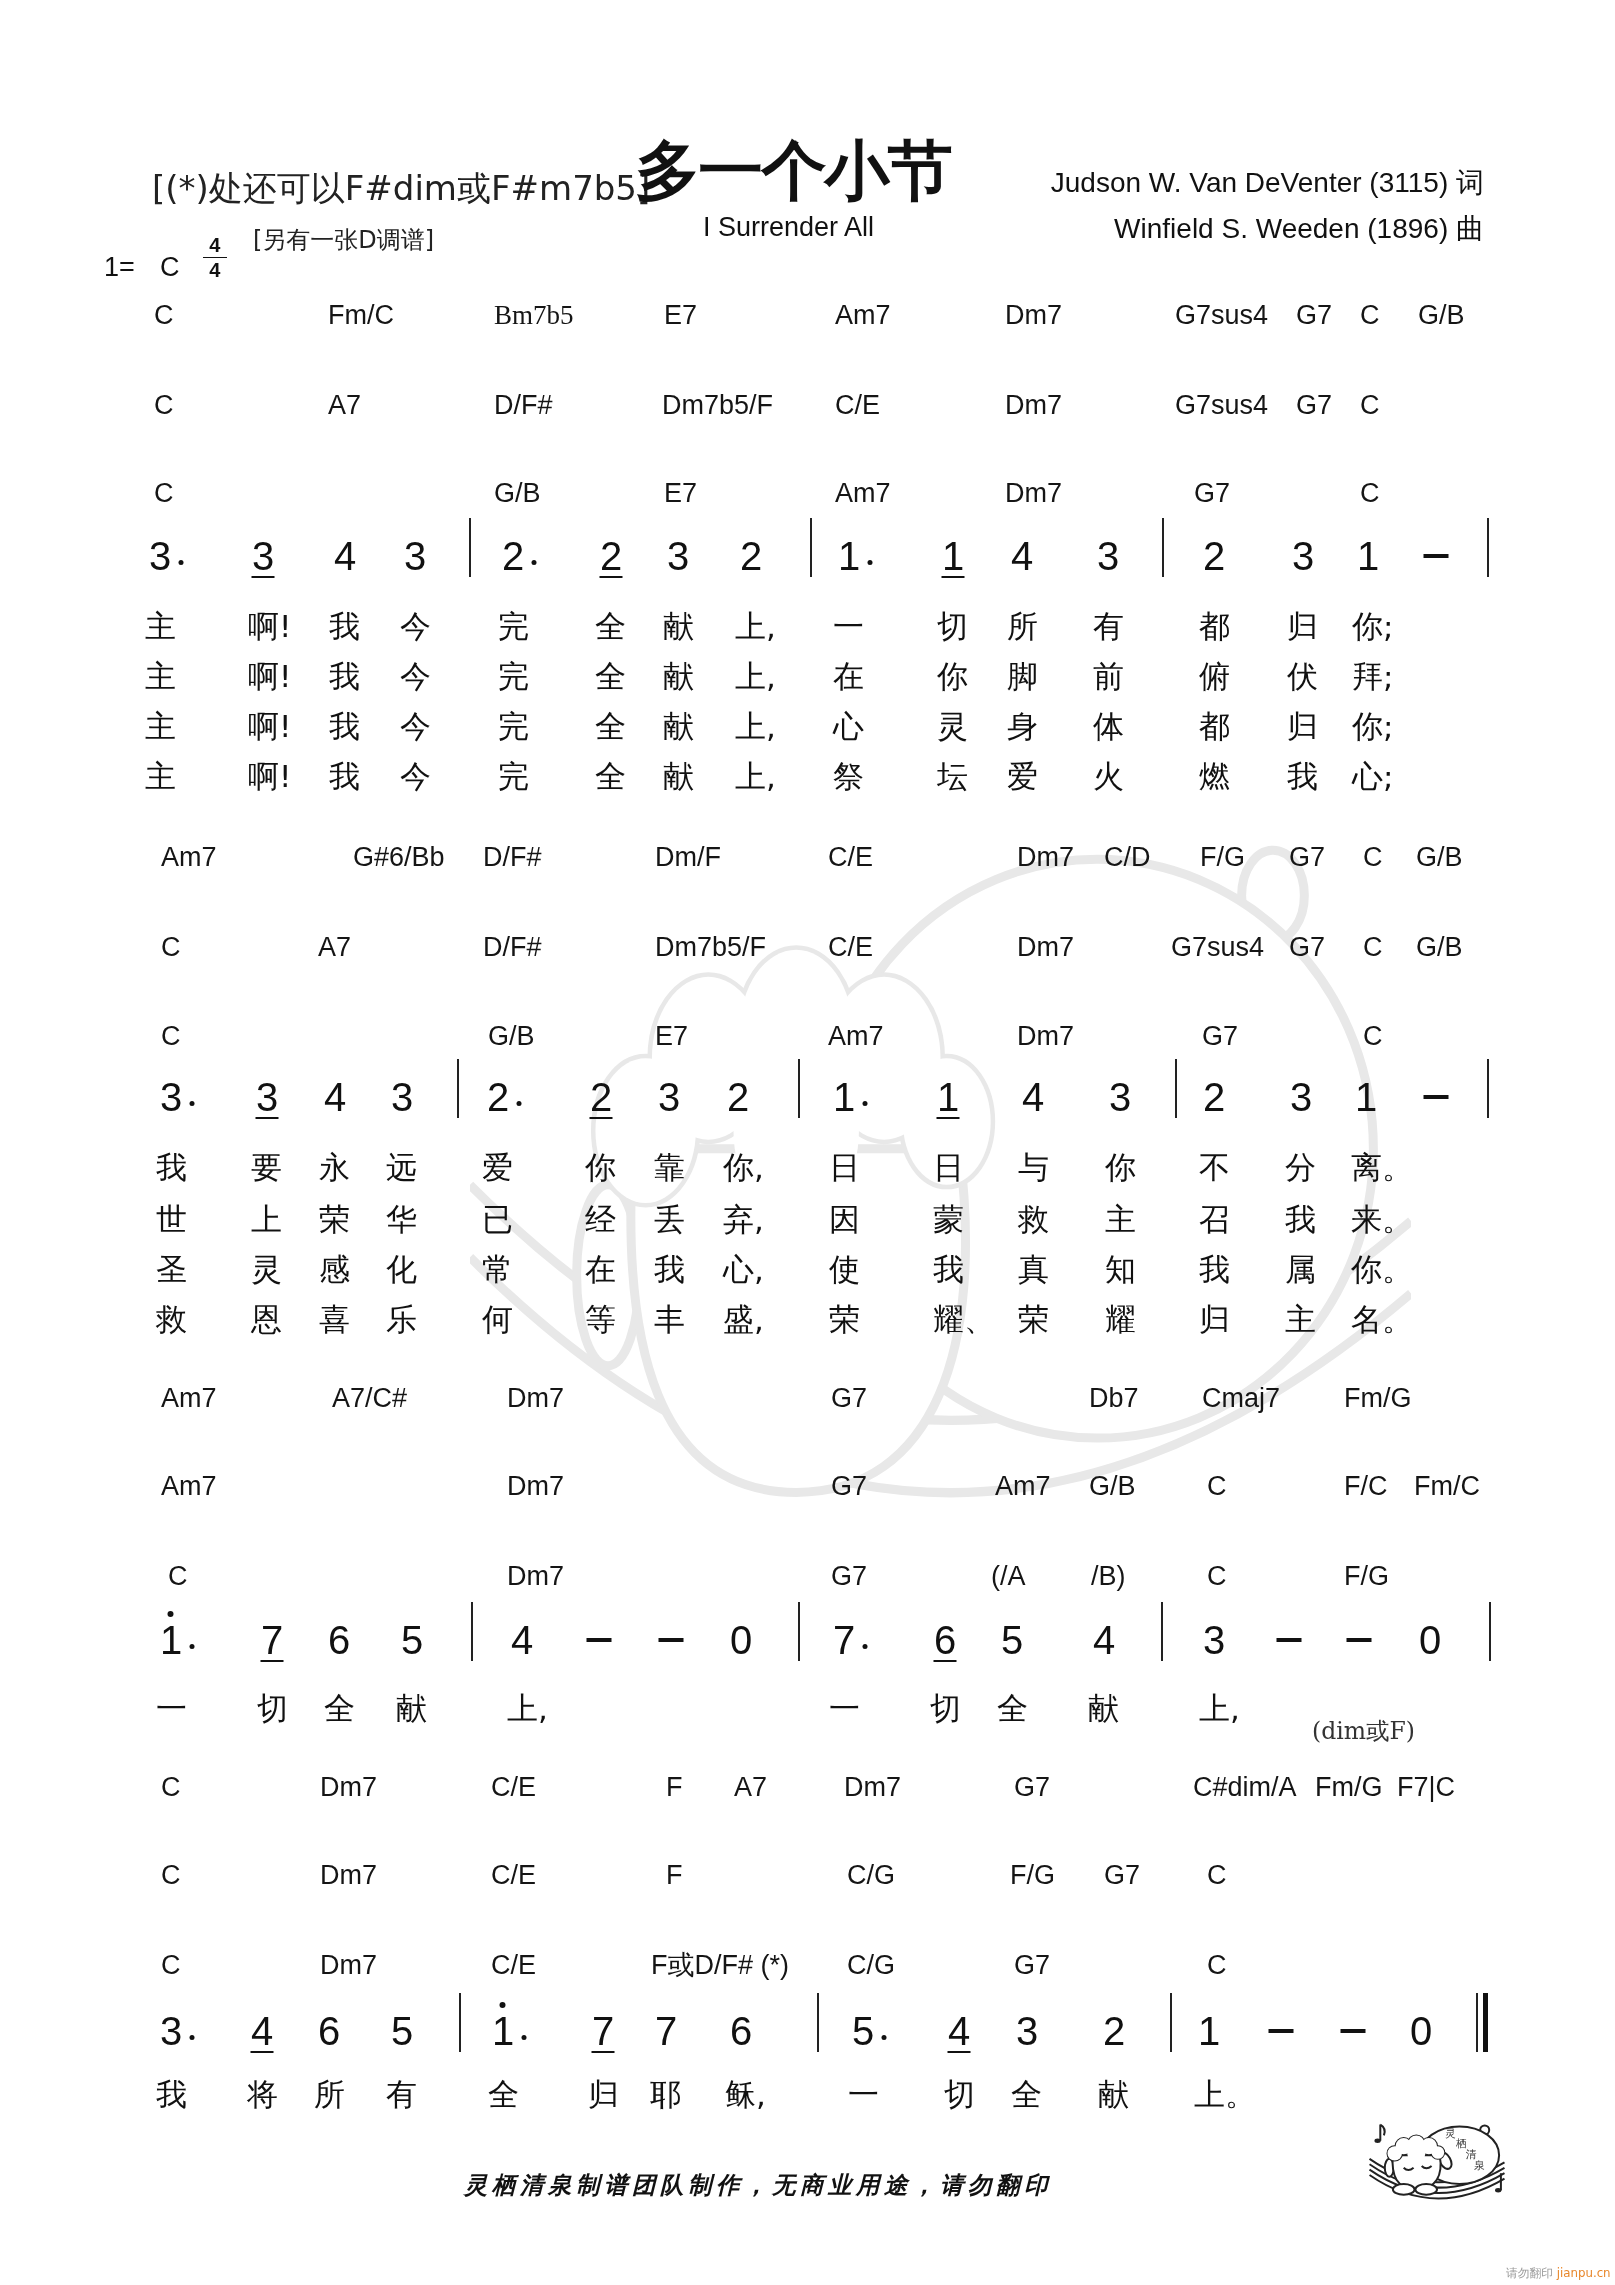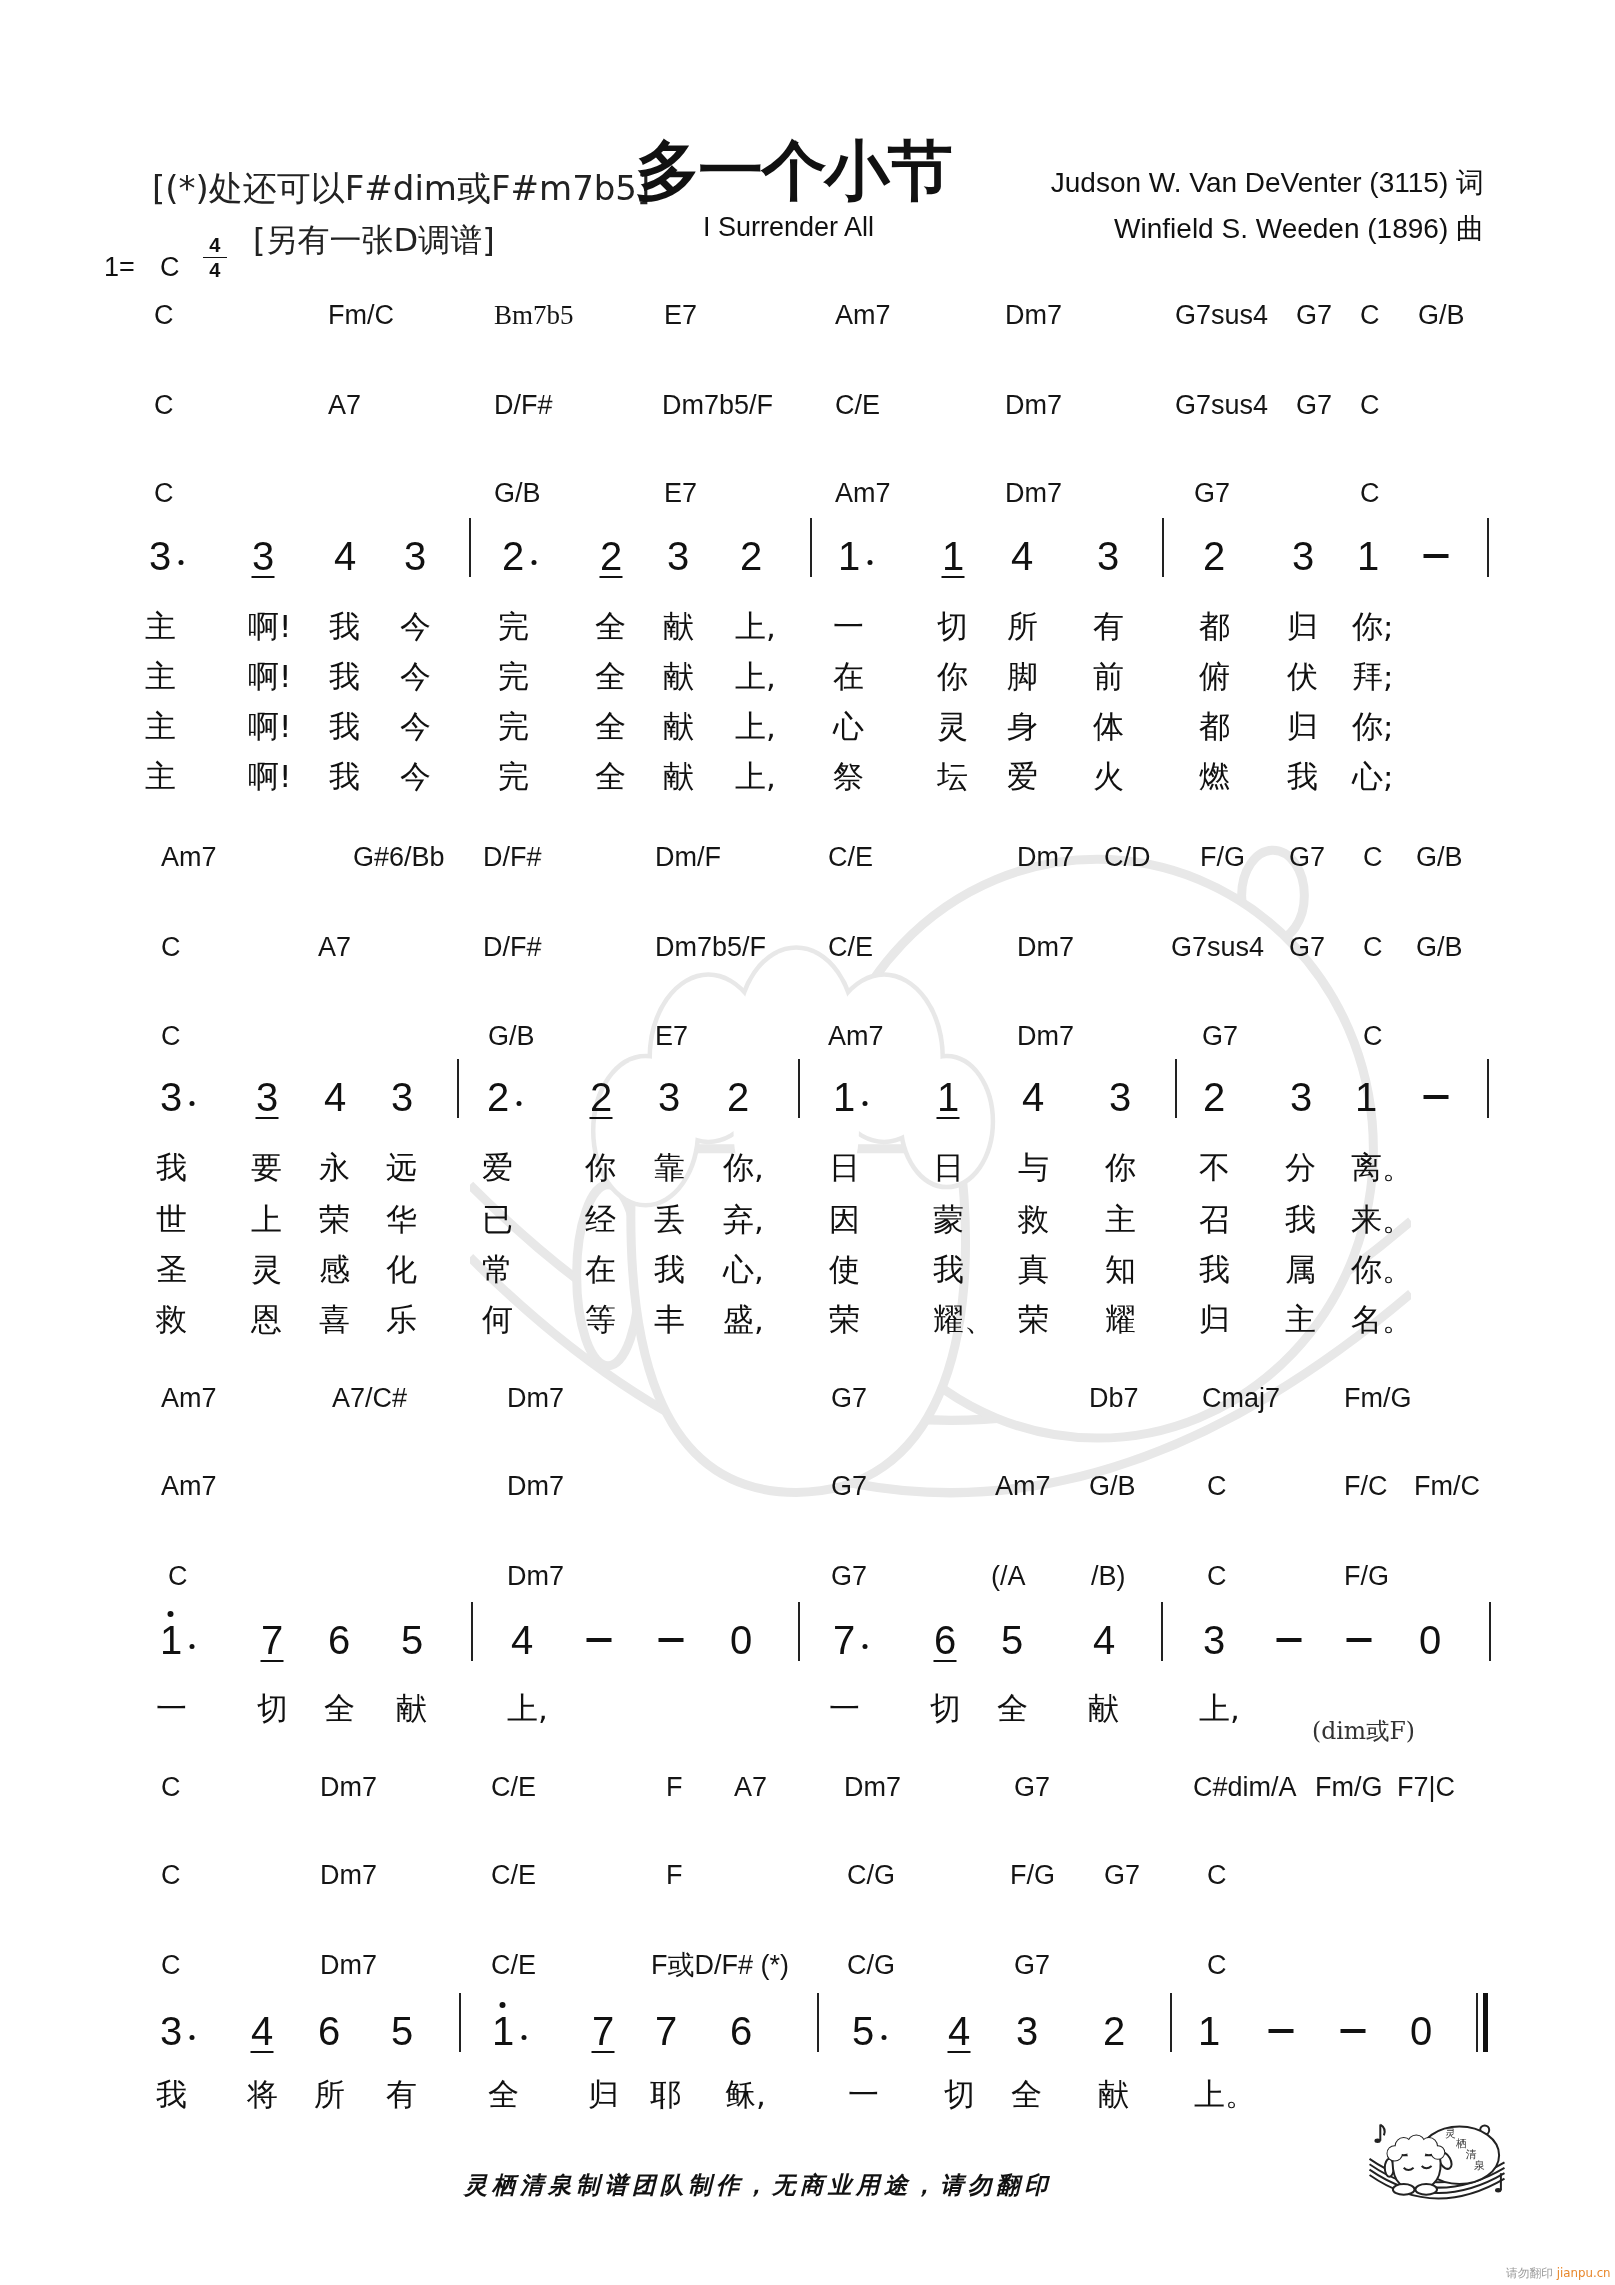--- a/index.html
+++ b/index.html
@@ -4,21 +4,21 @@
 <style>
   *{box-sizing:border-box}
   html,body{margin:0;padding:0;background:#ffffff}
   body{width:1616px;height:2285px;position:relative;overflow:hidden;font-family:"Liberation Sans",sans-serif;color:#111111}
   .abs{position:absolute;white-space:nowrap;line-height:1}
   .vc{transform:translateY(-50%)}
   .system,.row{position:static}
 
   
   .alt-note{left:152px;top:188px;font-size:34px;font-family:"DejaVu Sans",sans-serif;color:#222}
-  .key-note{left:253px;top:240px;font-size:32px;font-family:"DejaVu Sans",sans-serif;color:#222}
+  .key-note{left:253px;top:240px;font-size:24px;font-family:"DejaVu Sans",sans-serif;color:#222}
   .key-prefix{left:104px;top:267px;font-size:27px}
   .key-name{left:160px;top:267px;font-size:27px}
   .timesig{left:203px;top:236px;width:23.5px;text-align:center;font-weight:bold;font-size:20px}
   .timesig span{display:block;line-height:18px}
   .timesig .ts-line{height:1.8px;background:#111;margin:2.7px 0 2.7px 0}
   .title{left:635px;top:170px;font-size:65px;font-weight:bold;font-family:"DejaVu Sans",sans-serif;letter-spacing:-1.8px}
   .subtitle{left:703px;top:227px;font-size:27px}
   .lyricist{right:132px;top:183px;font-size:28px}
   .composer{right:132px;top:229px;font-size:28px}
 

